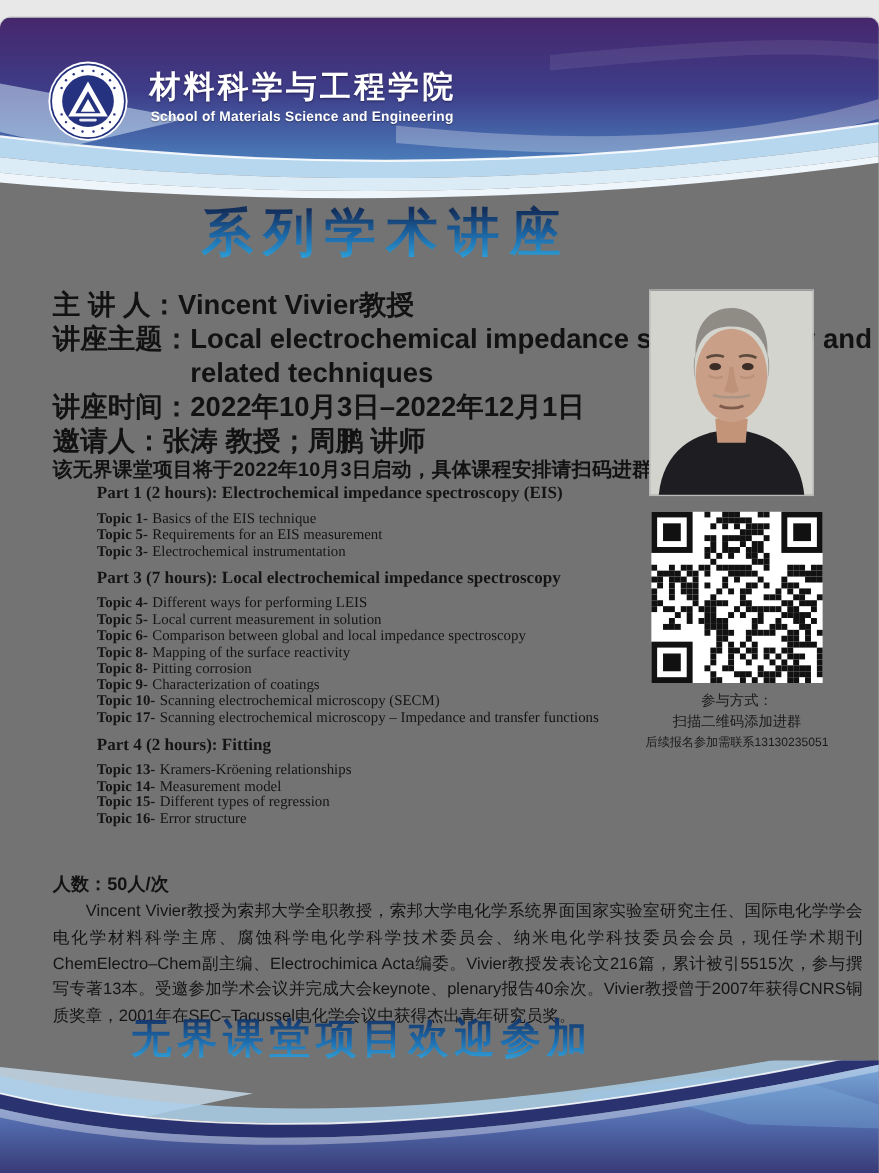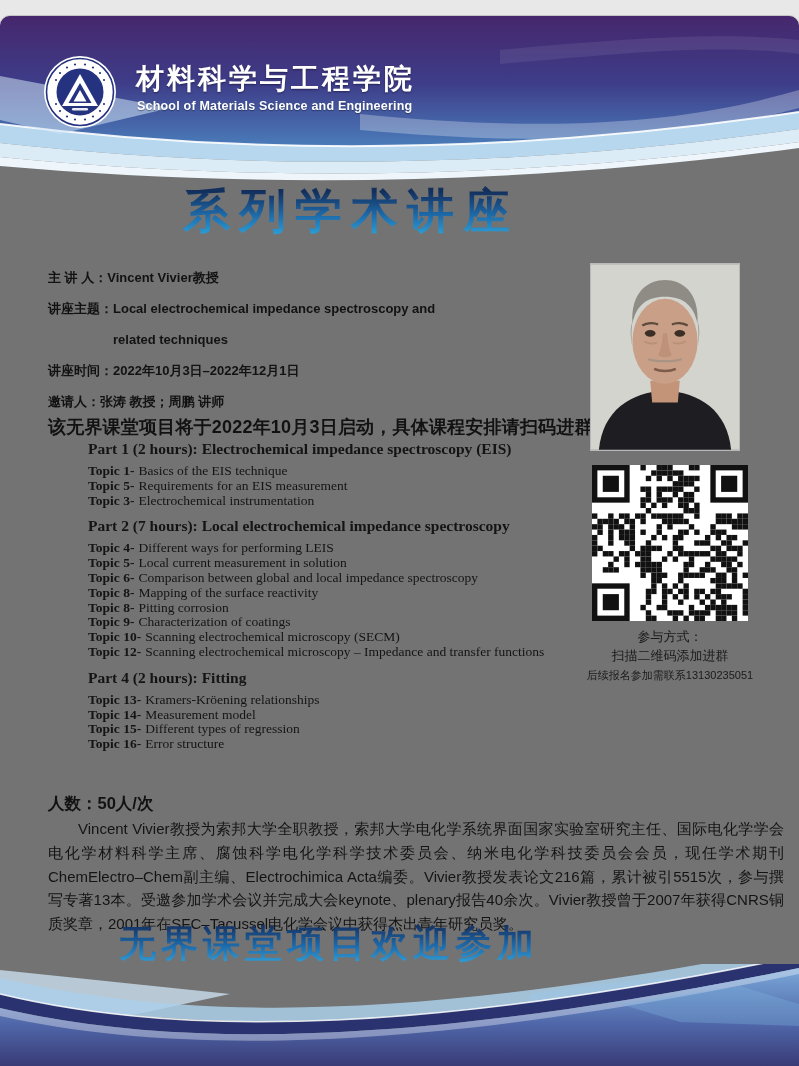--- a/index.html
+++ b/index.html
@@ -26,21 +26,21 @@
   
   .main-title {
     position:absolute; top:164px; left:0; width:702px; text-align:center;
     font-size:47px; font-weight:900; letter-spacing:9px; white-space:nowrap;
     background:linear-gradient(180deg,#132f5c 18%,#1d69a8 55%,#2fa7de 92%);
     -webkit-background-clip:text; background-clip:text; color:transparent;
     text-shadow:none;
   }
   
   .info { position:absolute; left:48px; top:246px; width:545px; color:#121212; }
-  .info-row { display:flex; font-size:13px; font-weight:bold; line-height:31px; white-space:nowrap; }
+  .info-row { display:flex; font-size:25px; font-weight:bold; line-height:31px; white-space:nowrap; }
   .info-label { flex:0 0 auto; white-space:pre; }
   .info-value { flex:0 0 auto; }
   .notice {
     position:absolute; left:48px; top:399px; font-size:18px; font-weight:bold;
     color:#121212; white-space:nowrap; letter-spacing:.2px;
   }
   
   .outline { position:absolute; left:88px; top:424px; width:505px; color:#141414; }
   .part-heading {
     font-family:"Liberation Serif", serif; font-weight:bold; font-size:15.5px;
@@ -154,30 +154,30 @@
     </div>
   </div>
   <div class="notice">该无界课堂项目将于2022年10月3日启动，具体课程安排请扫码进群获取。</div>
 
   <div class="outline">
     <div class="part-heading">Part 1 (2 hours): Electrochemical impedance spectroscopy (EIS)</div>
     <div class="topic"><b>Topic 1-</b><span>Basics of the EIS technique</span></div>
     <div class="topic"><b>Topic 5-</b><span>Requirements for an EIS measurement</span></div>
     <div class="topic"><b>Topic 3-</b><span>Electrochemical instrumentation</span></div>
 
-    <div class="part-heading">Part 2 (7 hours): Local electrochemical impedance spectroscopy</div>
+    <div class="part-heading">Part 3 (7 hours): Local electrochemical impedance spectroscopy</div>
     <div class="topic"><b>Topic 4-</b><span>Different ways for performing LEIS</span></div>
     <div class="topic"><b>Topic 5-</b><span>Local current measurement in solution</span></div>
     <div class="topic"><b>Topic 6-</b><span>Comparison between global and local impedance spectroscopy</span></div>
     <div class="topic"><b>Topic 8-</b><span>Mapping of the surface reactivity</span></div>
     <div class="topic"><b>Topic 8-</b><span>Pitting corrosion</span></div>
     <div class="topic"><b>Topic 9-</b><span>Characterization of coatings</span></div>
 
     <div class="topic"><b>Topic 10-</b><span>Scanning electrochemical microscopy (SECM)</span></div>
-    <div class="topic"><b>Topic 12-</b><span>Scanning electrochemical microscopy – Impedance and transfer functions</span></div>
+    <div class="topic"><b>Topic 17-</b><span>Scanning electrochemical microscopy – Impedance and transfer functions</span></div>
 
     <div class="part-heading">Part 4 (2 hours): Fitting</div>
     <div class="topic"><b>Topic 13-</b><span>Kramers-Kröening relationships</span></div>
     <div class="topic"><b>Topic 14-</b><span>Measurement model</span></div>
     <div class="topic"><b>Topic 15-</b><span>Different types of regression</span></div>
     <div class="topic"><b>Topic 16-</b><span>Error structure</span></div>
   </div>
 
   <div class="photo">
     <svg viewBox="0 0 150 188" width="148" height="186">

